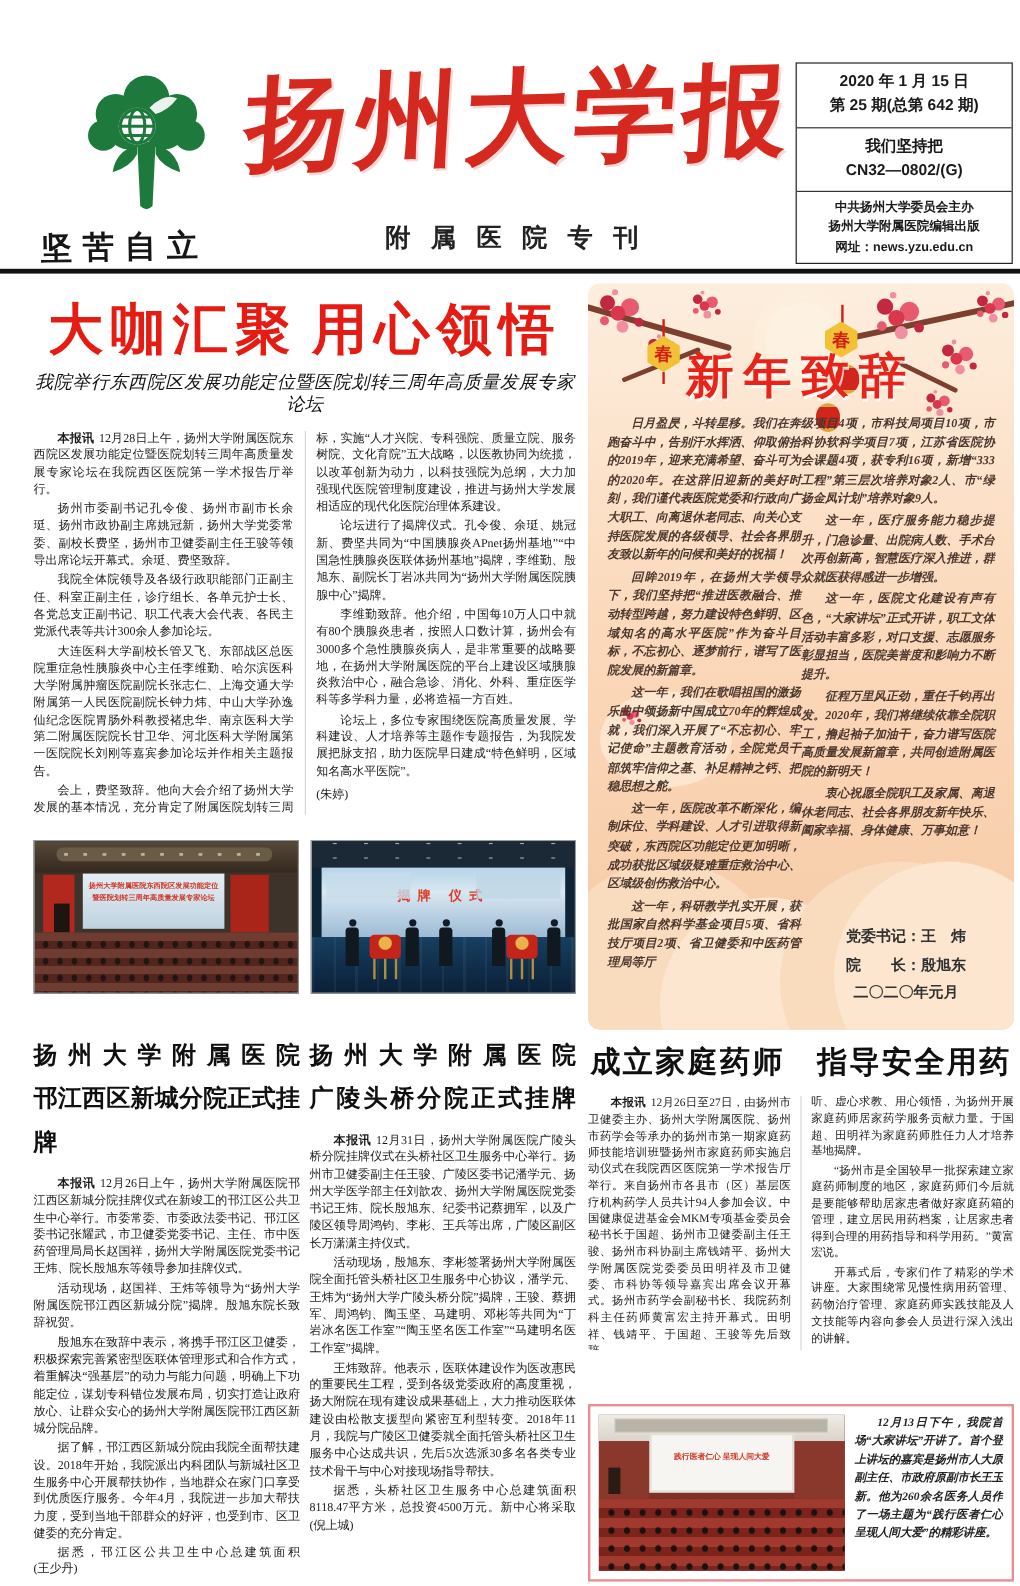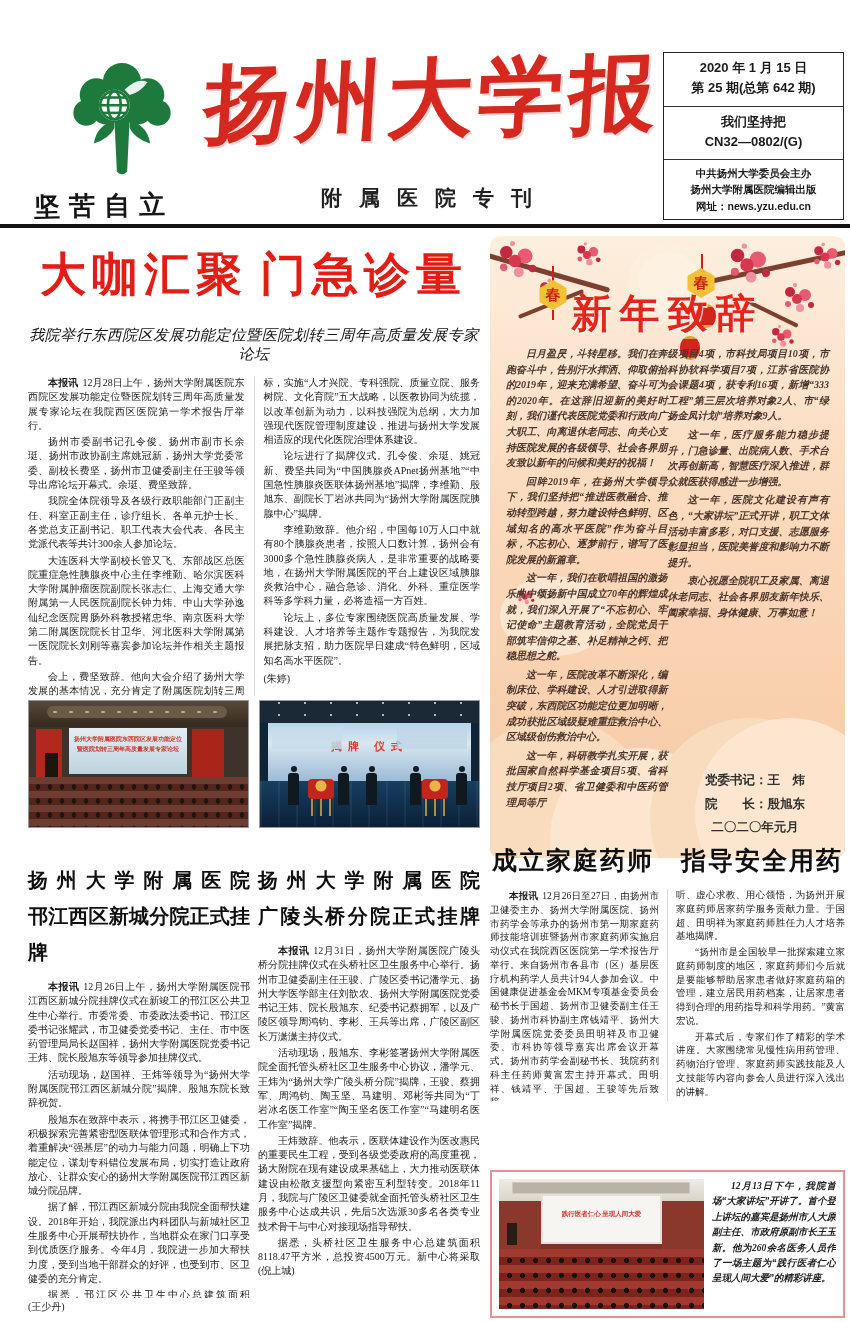--- a/index.html
+++ b/index.html
@@ -29,21 +29,21 @@
   .p{margin:0 0 2px;font-size:10px;line-height:1.43;text-align:justify;text-indent:2em;}
   .p.cont{text-indent:0;}
   .lede{font-weight:700;font-family:"Liberation Sans",sans-serif;margin-right:4px;}
   .byline{font-size:10px;padding:2px 10px 0 0;}
 
   
   .main-art{position:absolute;left:28px;top:240px;width:452px;}
   .main-headline{display:flex;justify-content:space-between;padding:4px 12px 0;
                  font-family:"Liberation Sans",sans-serif;font-weight:900;font-size:46px;
                  color:#e51c13;letter-spacing:6px;}
-  .main-sub{margin-top:20px;text-align:center;font-size:15px;font-style:italic;color:#111;letter-spacing:.5px;}
+  .main-sub{margin-top:3px;text-align:center;font-size:15px;font-style:italic;color:#111;letter-spacing:.5px;}
   .cols{display:flex;margin-top:12px;height:320px;overflow:hidden;}
   .col{flex:1;min-width:0;}
   .col + .col{border-left:1px solid #d7d7d7;padding-left:9px;margin-left:9px;}
   .photos{position:absolute;left:28px;top:700px;width:452px;height:128px;display:flex;gap:10px;}
   .photo{position:relative;flex:1;overflow:hidden;border:1px solid #9a9a9a;box-sizing:border-box;}
 
   
   .ph1{background:#2c241d;}
   .ph1 .ceiling{position:absolute;left:0;top:0;right:0;height:26px;
         background:linear-gradient(#574a3a,#35291f);}
@@ -108,21 +108,21 @@
   .g-col{flex:1;min-width:0;}
   .g-col .p{font-size:10px;line-height:1.56;color:#4c372d;font-style:italic;font-weight:600;margin-bottom:3px;}
   .g-sign{position:absolute;right:40px;bottom:18px;font-size:12.5px;font-weight:700;color:#303030;line-height:1.9;}
   .g-sign .center{text-align:center;}
 
   
   .art{position:absolute;top:862px;width:222px;}
   .art .h2line{font-family:"Liberation Sans",sans-serif;font-weight:900;font-size:20px;line-height:1.8;
         color:#101010;text-align:justify;text-align-last:justify;margin:0;}
   .art-body{margin-top:10px;height:318px;overflow:hidden;}
-  .art3{position:absolute;left:490px;top:838px;width:355px;}
+  .art3{position:absolute;left:490px;top:862px;width:355px;}
   .art3 .h1line{font-family:"Liberation Sans",sans-serif;font-weight:900;font-size:25px;letter-spacing:2px;
         text-align:center;color:#101010;margin:6px 0 0;}
   .art3 .cols3{display:flex;margin-top:12px;height:212px;overflow:hidden;}
   .art3 .col{flex:1;min-width:0;}
   .art3 .col + .col{border-left:1px solid #d7d7d7;padding-left:8px;margin-left:8px;}
   .art3 .p{font-size:9.5px;line-height:1.45;}
 
   
   .photo-box{position:absolute;left:490px;top:1170px;width:355px;height:148px;border:2px solid #e89090;
         box-sizing:border-box;background:#fff;display:flex;gap:8px;padding:7px;}
@@ -189,21 +189,21 @@
       <div class="ib-small">中共扬州大学委员会主办</div>
       <div class="ib-small">扬州大学附属医院编辑出版</div>
       <div class="ib-small">网址：news.yzu.edu.cn</div>
     </div>
   </div>
   <div class="top-rule"></div>
 
   <section class="main-art">
     <div class="main-headline">
       <span>大咖汇聚</span>
-      <span>门急诊量</span>
+      <span>用心领悟</span>
     </div>
     <div class="main-sub">我院举行东西院区发展功能定位暨医院划转三周年高质量发展专家论坛</div>
     <div class="cols">
       <div class="col">
         <p class="p"><span class="lede">本报讯</span><span>12月28日上午，扬州大学附属医院东西院区发展功能定位暨医院划转三周年高质量发展专家论坛在我院西区医院第一学术报告厅举行。</span></p>
         <p class="p">扬州市委副书记孔令俊、扬州市副市长余珽、扬州市政协副主席姚冠新，扬州大学党委常委、副校长费坚，扬州市卫健委副主任王骏等领导出席论坛开幕式。余珽、费坚致辞。</p>
         <p class="p">我院全体院领导及各级行政职能部门正副主任、科室正副主任，诊疗组长、各单元护士长、各党总支正副书记、职工代表大会代表、各民主党派代表等共计300余人参加论坛。</p>
         <p class="p">大连医科大学副校长管又飞、东部战区总医院重症急性胰腺炎中心主任李维勤、哈尔滨医科大学附属肿瘤医院副院长张志仁、上海交通大学附属第一人民医院副院长钟力炜、中山大学孙逸仙纪念医院胃肠外科教授褚忠华、南京医科大学第二附属医院院长甘卫华、河北医科大学附属第一医院院长刘刚等嘉宾参加论坛并作相关主题报告。</p>
         <p class="p">会上，费坚致辞。他向大会介绍了扬州大学发展的基本情况，充分肯定了附属医院划转三周年以来取得的显著成绩，并对医院未来发展提出殷切期望。</p>
 
@@ -278,20 +278,21 @@
         <p class="p">日月盈昃，斗转星移。我们在奔跑奋斗中，告别汗水挥洒、仰取俯拾的2019年，迎来充满希望、奋斗可为的2020年。在这辞旧迎新的美好时刻，我们谨代表医院党委和行政向广大职工、向离退休老同志、向关心支持医院发展的各级领导、社会各界朋友致以新年的问候和美好的祝福！</p>
         <p class="p">回眸2019年，在扬州大学领导下，我们坚持把“推进医教融合、推动转型跨越，努力建设特色鲜明、区域知名的高水平医院”作为奋斗目标，不忘初心、逐梦前行，谱写了医院发展的新篇章。</p>
         <p class="p">这一年，我们在歌唱祖国的激扬乐曲中颂扬新中国成立70年的辉煌成就，我们深入开展了“不忘初心、牢记使命”主题教育活动，全院党员干部筑牢信仰之基、补足精神之钙、把稳思想之舵。</p>
         <p class="p">这一年，医院改革不断深化，编制床位、学科建设、人才引进取得新突破，东西院区功能定位更加明晰，成功获批区域级疑难重症救治中心、区域级创伤救治中心。</p>
         <p class="p">这一年，科研教学扎实开展，获批国家自然科学基金项目5项、省科技厅项目2项、省卫健委和中医药管理局等厅</p>
       </div>
       <div class="g-col">
         <p class="p cont">级项目4项，市科技局项目10项，市科协软科学项目7项，江苏省医院协会课题4项，获专利16项，新增“333工程”第三层次培养对象2人、市“绿扬金凤计划”培养对象9人。</p>
         <p class="p">这一年，医疗服务能力稳步提升，门急诊量、出院病人数、手术台次再创新高，智慧医疗深入推进，群众就医获得感进一步增强。</p>
         <p class="p">这一年，医院文化建设有声有色，“大家讲坛”正式开讲，职工文体活动丰富多彩，对口支援、志愿服务彰显担当，医院美誉度和影响力不断提升。</p>
+        <p class="p">征程万里风正劲，重任千钧再出发。2020年，我们将继续依靠全院职工，撸起袖子加油干，奋力谱写医院高质量发展新篇章，共同创造附属医院的新明天！</p>
         <p class="p">衷心祝愿全院职工及家属、离退休老同志、社会各界朋友新年快乐、阖家幸福、身体健康、万事如意！</p>
       </div>
     </div>
     <div class="g-sign">
       <div>党委书记：王　炜</div>
       <div>院　　长：殷旭东</div>
       <div class="center">二〇二〇年元月</div>
     </div>
   </aside>
 

